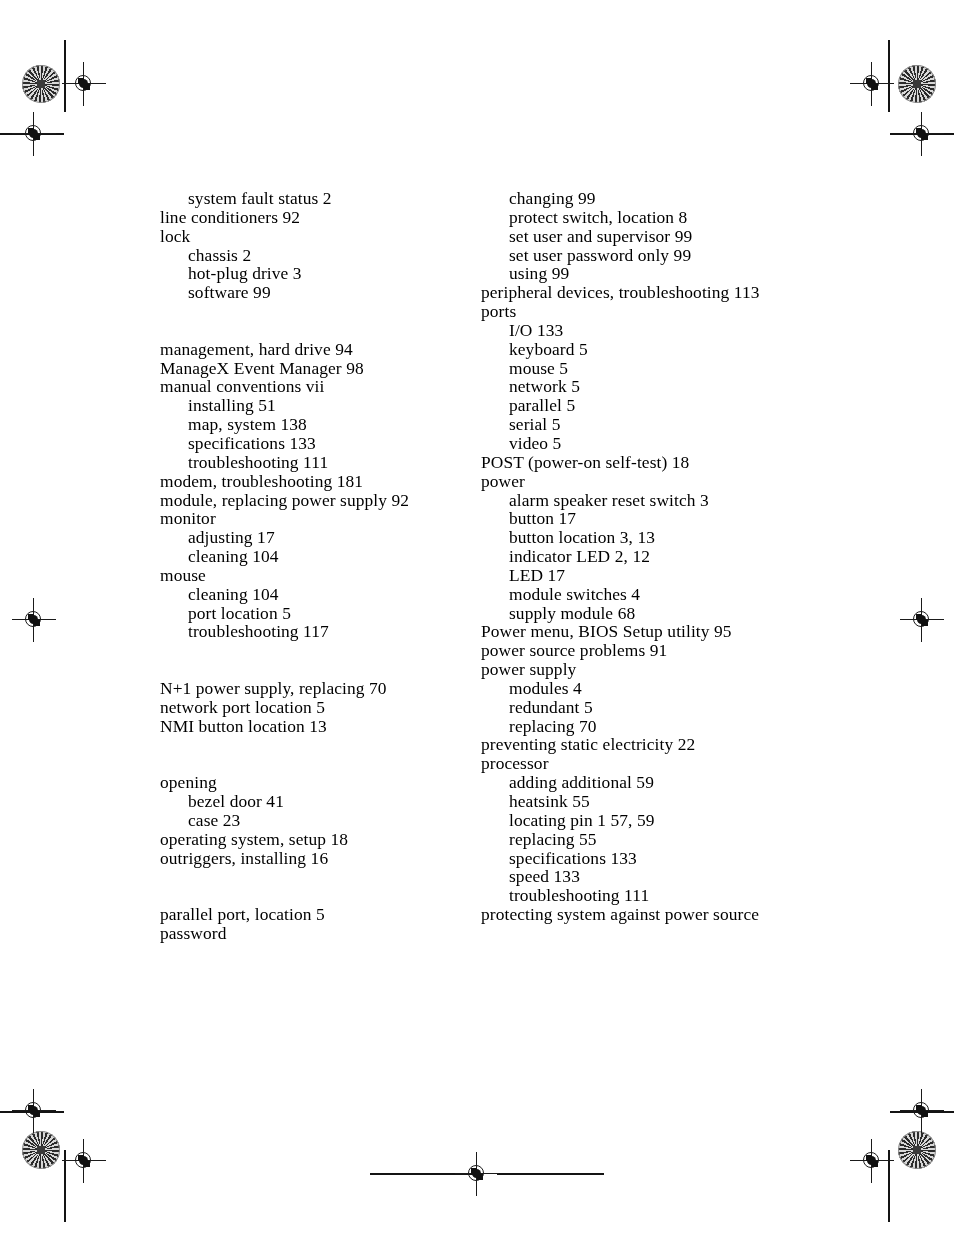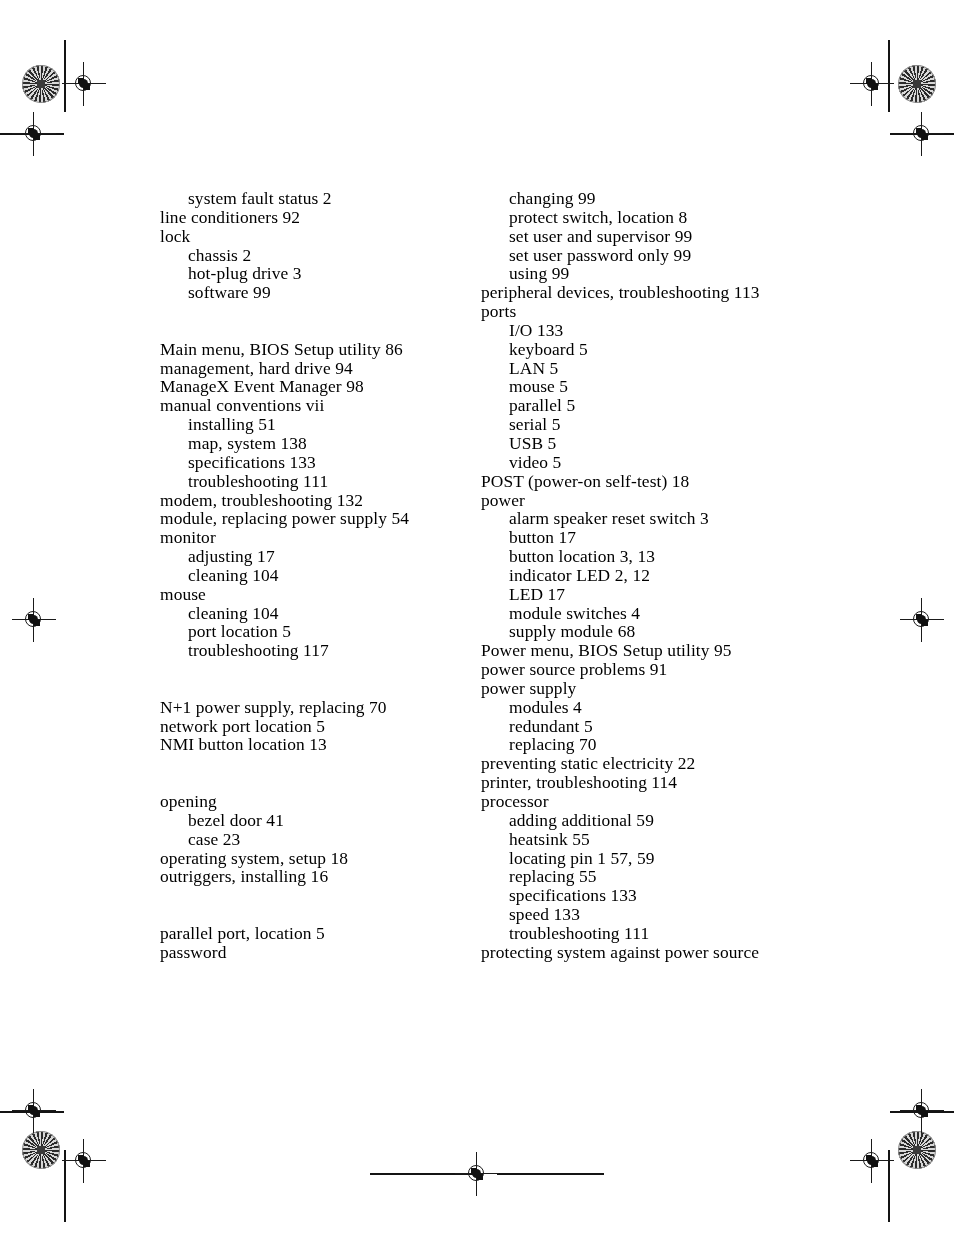--- a/index.html
+++ b/index.html
@@ -269,30 +269,29 @@
 
   <div class="columns">
     <div class="column left" id="col-left">
         <div class="entry sub">system fault status 2</div>
         <div class="entry">line conditioners 92</div>
         <div class="entry">lock</div>
         <div class="entry sub">chassis 2</div>
         <div class="entry sub">hot-plug drive 3</div>
         <div class="entry sub">software 99</div>
         <div class="spacer"></div>
-        <div class="entry">Main menu, BIOS Setup utility 86</div>
         <div class="entry">management, hard drive 94</div>
         <div class="entry">ManageX Event Manager 98</div>
         <div class="entry">manual conventions vii</div>
         <div class="entry sub">installing 51</div>
         <div class="entry sub">map, system 138</div>
         <div class="entry sub">specifications 133</div>
         <div class="entry sub">troubleshooting 111</div>
-        <div class="entry">modem, troubleshooting 132</div>
-        <div class="entry">module, replacing power supply 54</div>
+        <div class="entry">modem, troubleshooting 181</div>
+        <div class="entry">module, replacing power supply 92</div>
         <div class="entry">monitor</div>
         <div class="entry sub">adjusting 17</div>
         <div class="entry sub">cleaning 104</div>
         <div class="entry">mouse</div>
         <div class="entry sub">cleaning 104</div>
         <div class="entry sub">port location 5</div>
         <div class="entry sub">troubleshooting 117</div>
         <div class="spacer"></div>
         <div class="entry">N+1 power supply, replacing 70</div>
         <div class="entry">network port location 5</div>
@@ -310,43 +309,41 @@
     <div class="column right" id="col-right">
         <div class="entry sub">changing 99</div>
         <div class="entry sub">protect switch, location 8</div>
         <div class="entry sub">set user and supervisor 99</div>
         <div class="entry sub">set user password only 99</div>
         <div class="entry sub">using 99</div>
         <div class="entry">peripheral devices, troubleshooting 113</div>
         <div class="entry">ports</div>
         <div class="entry sub">I/O 133</div>
         <div class="entry sub">keyboard 5</div>
-        <div class="entry sub">LAN 5</div>
         <div class="entry sub">mouse 5</div>
+        <div class="entry sub">network 5</div>
         <div class="entry sub">parallel 5</div>
         <div class="entry sub">serial 5</div>
-        <div class="entry sub">USB 5</div>
         <div class="entry sub">video 5</div>
         <div class="entry">POST (power-on self-test) 18</div>
         <div class="entry">power</div>
         <div class="entry sub">alarm speaker reset switch 3</div>
         <div class="entry sub">button 17</div>
         <div class="entry sub">button location 3, 13</div>
         <div class="entry sub">indicator LED 2, 12</div>
         <div class="entry sub">LED 17</div>
         <div class="entry sub">module switches 4</div>
         <div class="entry sub">supply module 68</div>
         <div class="entry">Power menu, BIOS Setup utility 95</div>
         <div class="entry">power source problems 91</div>
         <div class="entry">power supply</div>
         <div class="entry sub">modules 4</div>
         <div class="entry sub">redundant 5</div>
         <div class="entry sub">replacing 70</div>
         <div class="entry">preventing static electricity 22</div>
-        <div class="entry">printer, troubleshooting 114</div>
         <div class="entry">processor</div>
         <div class="entry sub">adding additional 59</div>
         <div class="entry sub">heatsink 55</div>
         <div class="entry sub">locating pin 1 57, 59</div>
         <div class="entry sub">replacing 55</div>
         <div class="entry sub">specifications 133</div>
         <div class="entry sub">speed 133</div>
         <div class="entry sub">troubleshooting 111</div>
         <div class="entry">protecting system against power source</div>
       </div>

